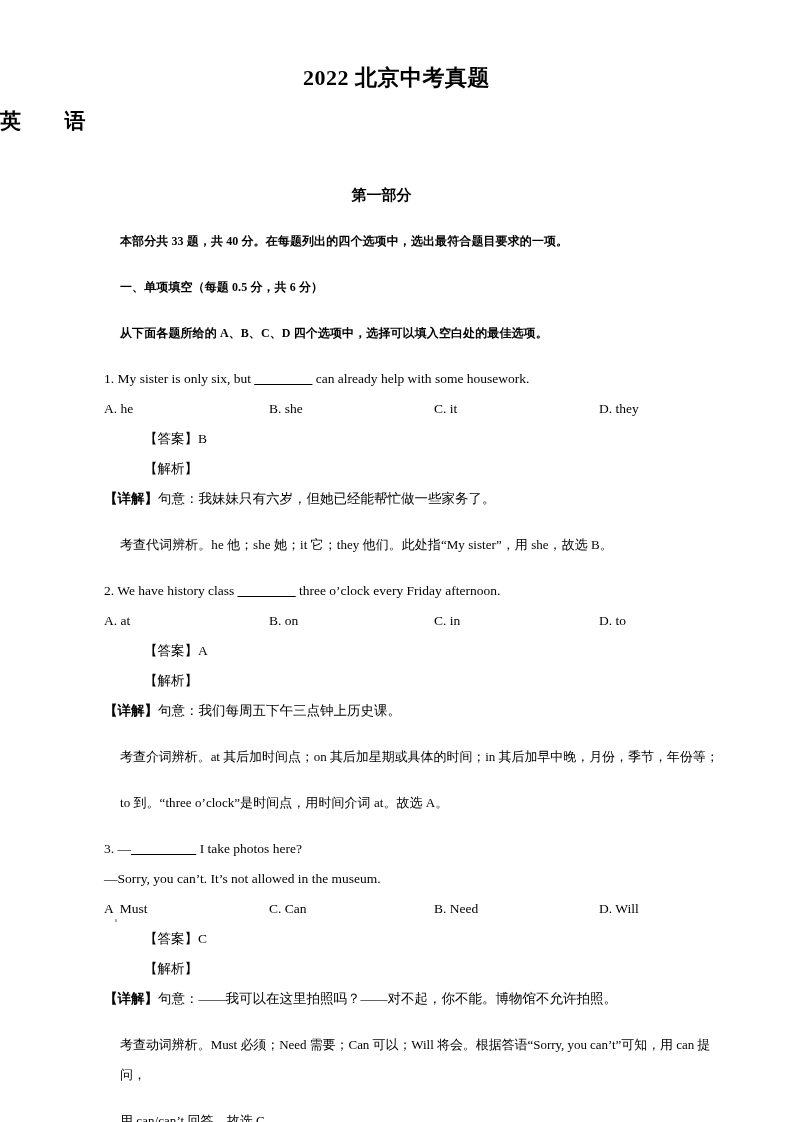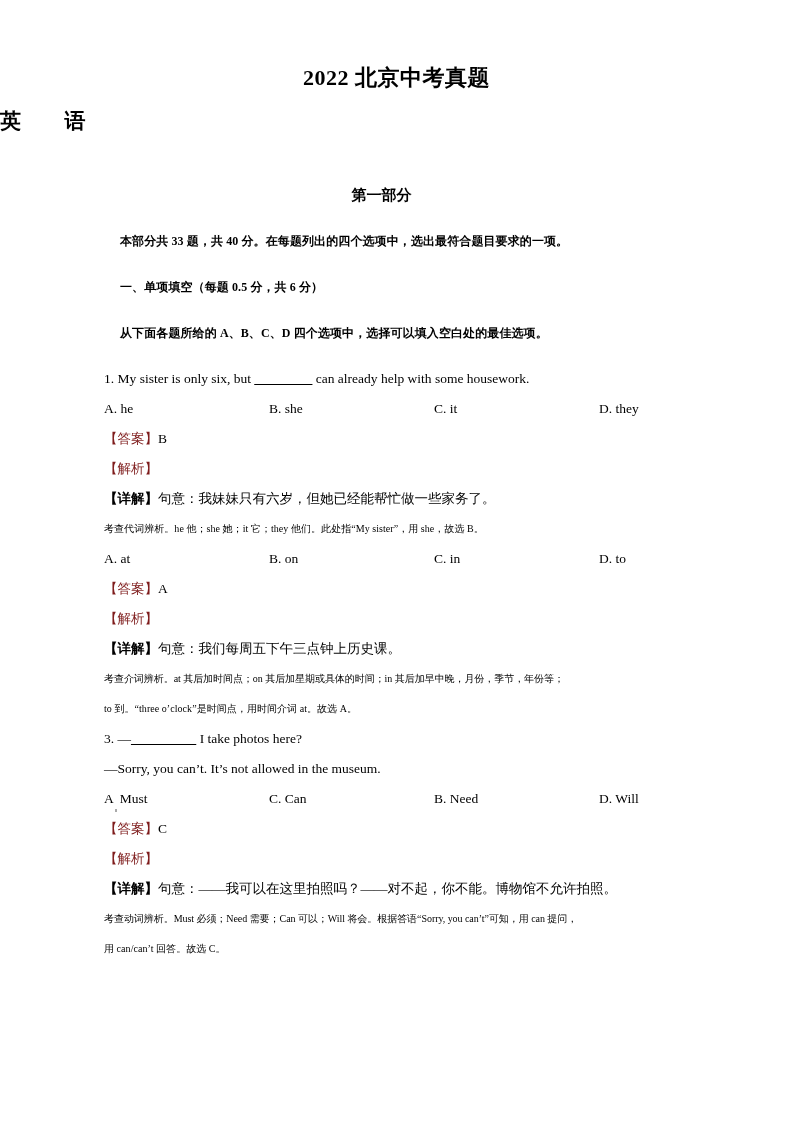--- a/index.html
+++ b/index.html
@@ -109,38 +109,39 @@
     height: 3px;
     background: #a9a9a9;
   }
 
   .ans-line, .ana-line {
     font-size: 13.5px;
     line-height: 30px;
     margin: 0;
   }
   .marker-blue {
-    color: #7f1d1d;
+    color: #000000;
+    margin-left: 40px;
   }
   .ans-value {
     color: #000000;
   }
 
   .detail-line {
     font-size: 13.5px;
     line-height: 30px;
     margin: 0;
   }
   .detail-label {
     font-weight: bold;
   }
   .explain-line {
-    font-size: 10px;
-    line-height: 30px;
-    margin: 0;
+    font-size: 13px;
+    line-height: 30px;
+    margin: 16px;
     letter-spacing: 0.05px;
   }
   .explain-line.tight {
     letter-spacing: -0.05px;
   }
 </style>
 </head>
 <body>
 
 <div class="page">
@@ -164,20 +165,21 @@
         <span class="opt">C. it</span>
         <span class="opt">D. they</span>
       </div>
       <p class="ans-line"><span class="marker-blue">【答案】</span><span class="ans-value">B</span></p>
       <p class="ana-line"><span class="marker-blue">【解析】</span></p>
       <p class="detail-line"><span class="detail-label">【详解】</span><span>句意：我妹妹只有六岁，但她已经能帮忙做一些家务了。</span></p>
       <p class="explain-line">考查代词辨析。he 他；she 她；it 它；they 他们。此处指“My sister”，用 she，故选 B。</p>
     </div>
 
     <div class="q-block">
+      <p class="q-stem"><span>2. We have history class </span><span class="blank">________</span><span> three o’clock every Friday afternoon.</span></p>
       <div class="options">
         <span class="opt">A. at</span>
         <span class="opt">B. on</span>
         <span class="opt">C. in</span>
         <span class="opt">D. to</span>
       </div>
       <p class="ans-line"><span class="marker-blue">【答案】</span><span class="ans-value">A</span></p>
       <p class="ana-line"><span class="marker-blue">【解析】</span></p>
       <p class="detail-line"><span class="detail-label">【详解】</span><span>句意：我们每周五下午三点钟上历史课。</span></p>
       <p class="explain-line tight">考查介词辨析。at 其后加时间点；on 其后加星期或具体的时间；in 其后加早中晚，月份，季节，年份等；</p>

